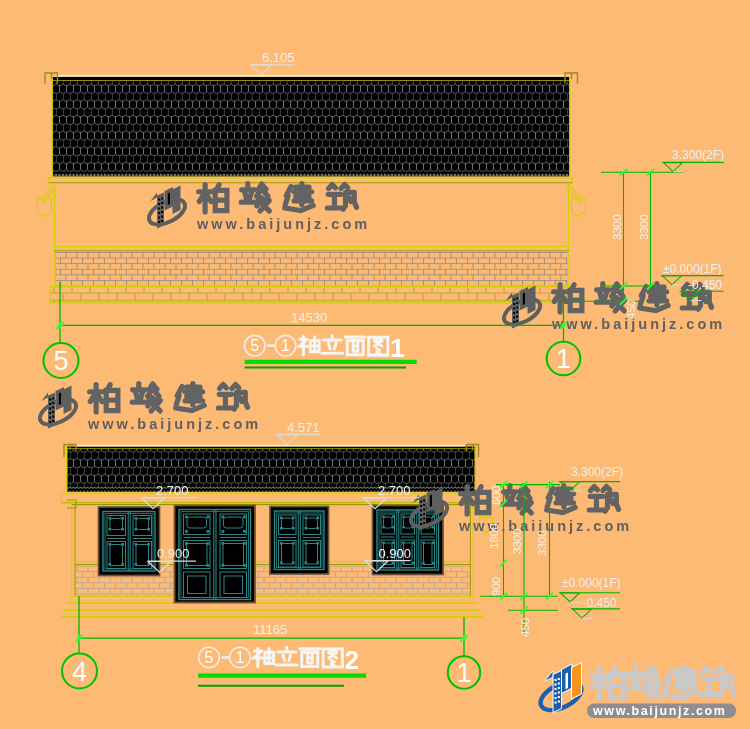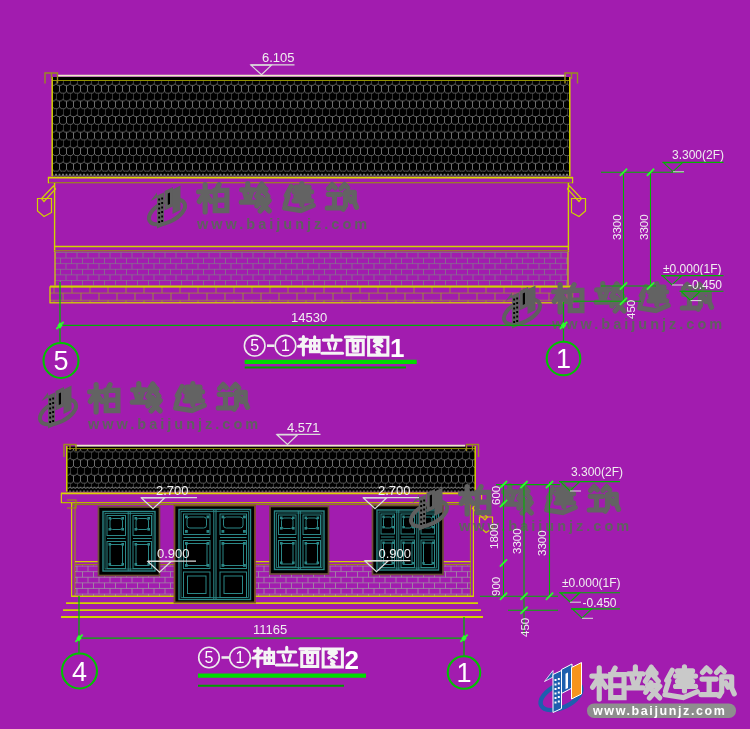--- a/index.html
+++ b/index.html
@@ -1,16 +1,16 @@
 <!DOCTYPE html>
 <html><head>
 <meta charset="utf-8">
 <style>
 html,body{margin:0;padding:0;background:#000;}
-#stage{position:relative;width:750px;height:729px;background:#a21caf;overflow:hidden;}
+#stage{position:relative;width:750px;height:729px;background:#fdba74;overflow:hidden;}
 svg{position:absolute;left:0;top:0;}
 text{font-family:"Liberation Sans",sans-serif;-webkit-font-smoothing:antialiased;}
 *{-webkit-font-smoothing:antialiased;}
 </style>
 </head>
 <body>
 <div id="stage">
 <svg width="750" height="729" viewBox="0 0 750 729">
 <defs>
 

